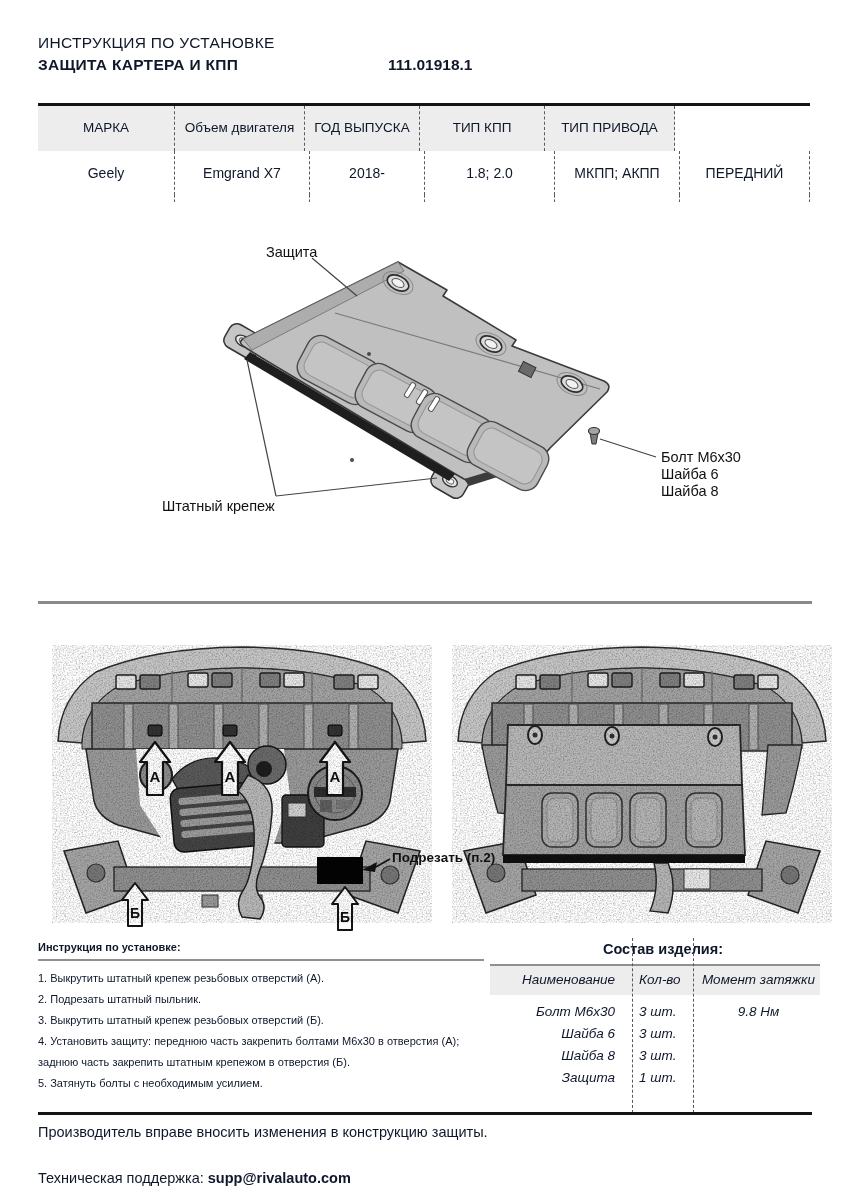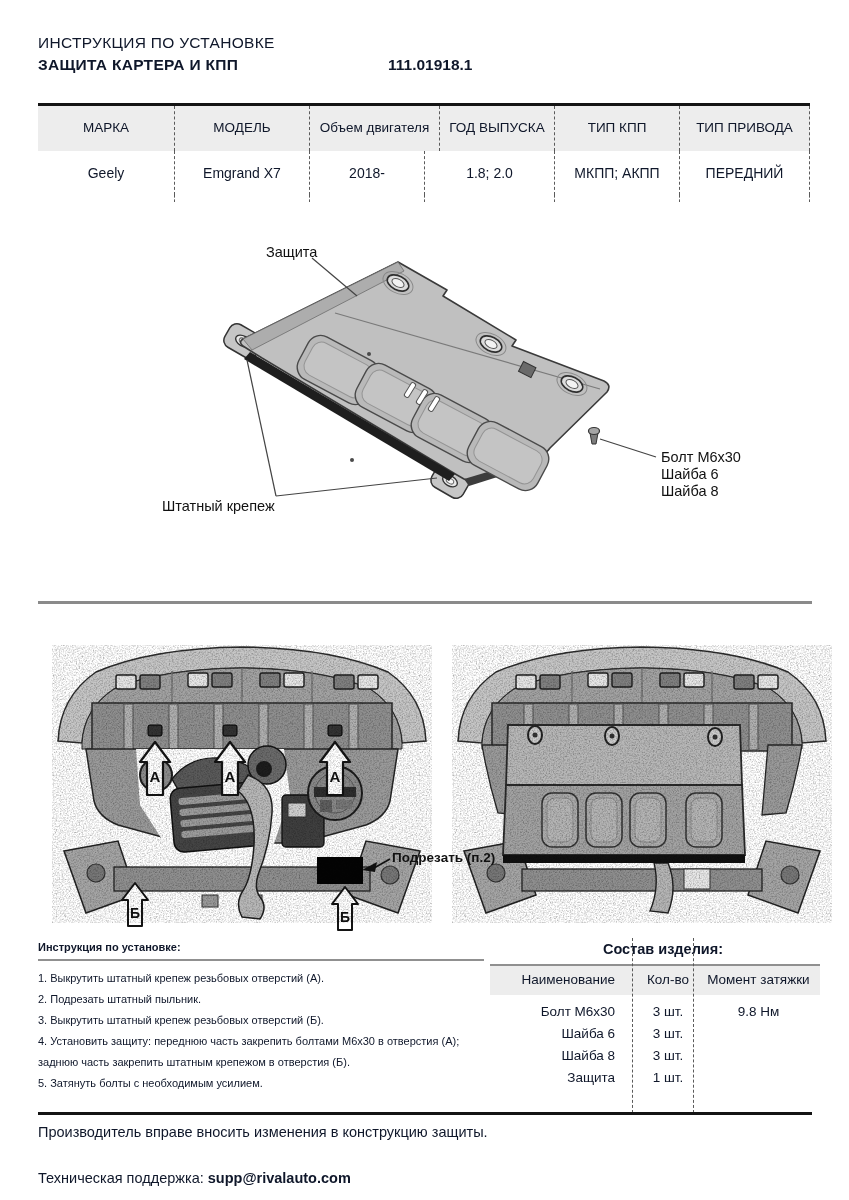--- a/index.html
+++ b/index.html
@@ -27,23 +27,23 @@
   .instr .hd{font-size:11px;font-weight:bold;margin-bottom:6px;}
   .rule{height:2px;background:#909090;}
   .instr .list{margin-top:7px;font-size:11px;line-height:21px;}
 
   
   .parts{left:490px;top:941px;width:330px;}
   .parts .hd{font-size:14.5px;font-weight:bold;margin-bottom:7px;padding-left:16px;text-align:center;}
   .prow{display:flex;font-size:13.5px;}
   .prow.phead{background:#ededed;}
   .prow.phead .pc{padding-top:3px;padding-bottom:4px;}
-  .pc{box-sizing:border-box;line-height:22px;}
+  .pc{box-sizing:border-box;line-height:22px;font-style:italic;}
   .pc.name{width:142px;text-align:right;padding-right:12px;}
-  .pc.qty{width:60px;text-align:center;margin-left:12px;}
+  .pc.qty{width:60px;text-align:left;margin-left:12px;}
   .pc.tq{width:128px;text-align:center;}
   .pbody{margin-top:6px;}
   .vdash{border-left:1px dashed #5a5a5a;width:0;top:938px;height:175px;}
 
   .frule{left:38px;top:1112px;width:774px;height:3px;background:#141414;}
   .foot1{left:38px;top:1124px;font-size:14.5px;}
   .foot2{left:38px;top:1146px;font-size:14.5px;margin-top:24px;}
   .foot2 b{font-weight:bold;}
 
   svg text{font-family:"Liberation Sans",sans-serif;}
@@ -53,21 +53,20 @@
 
 <div class="page">
 
   <div class="abs title1">ИНСТРУКЦИЯ ПО УСТАНОВКЕ</div>
   <div class="abs title2">ЗАЩИТА КАРТЕРА И КПП</div>
   <div class="abs partnum">111.01918.1</div>
 
   <div class="abs spec">
     <div class="srow head">
       <div class="scell c0">МАРКА</div>
-      <div class="scell c1">МОДЕЛЬ</div>
       <div class="scell c3">Объем двигателя</div>
       <div class="scell c2">ГОД ВЫПУСКА</div>
       <div class="scell c4">ТИП КПП</div>
       <div class="scell c5">ТИП ПРИВОДА</div>
     </div>
     <div class="srow vals">
       <div class="scell c0">Geely</div>
       <div class="scell c1">Emgrand X7</div>
       <div class="scell c2">2018-</div>
       <div class="scell c3">1.8; 2.0</div>

